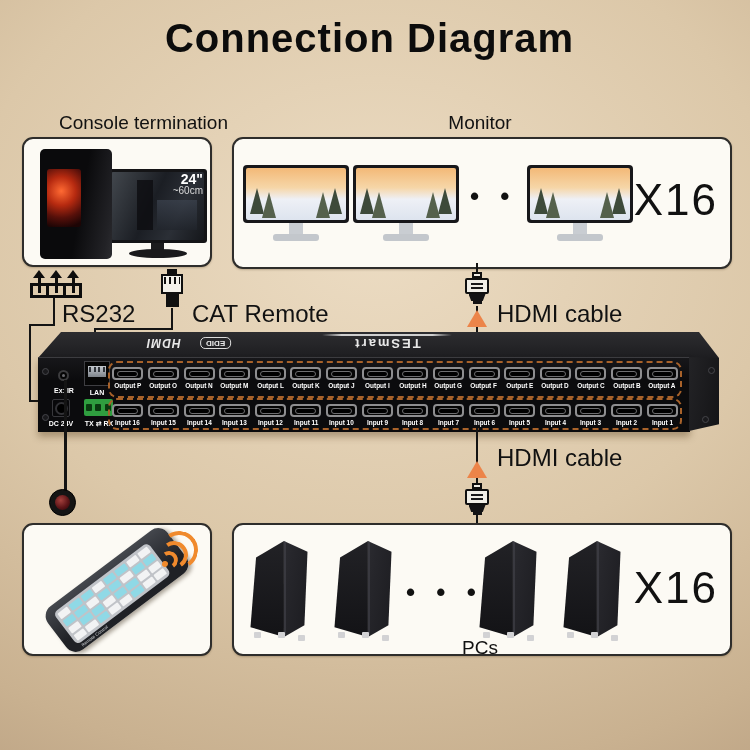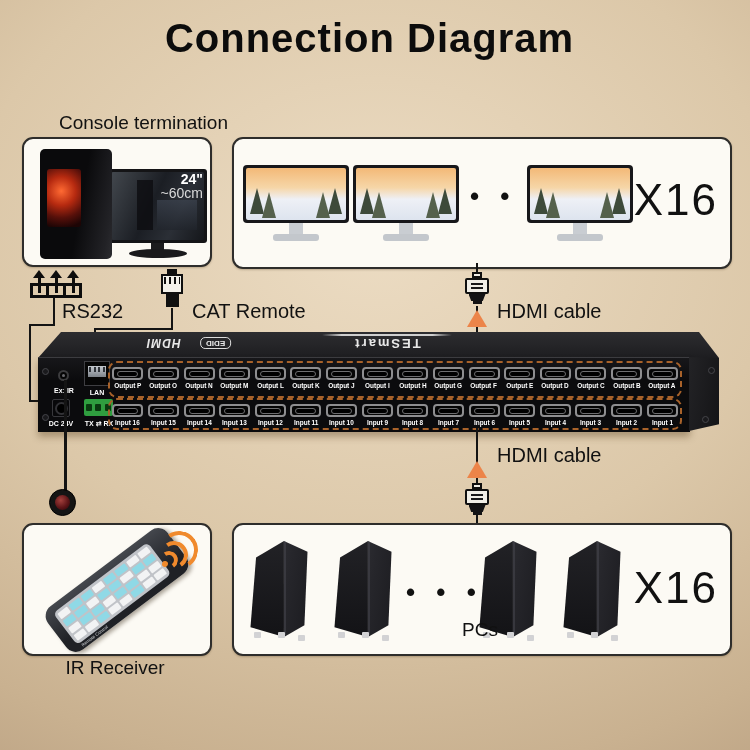--- a/index.html
+++ b/index.html
@@ -17,21 +17,21 @@
     background:linear-gradient(100deg,#0a0a0c 55%,#222226 90%,#2c2c30);z-index:2;}
   .c-window{position:absolute;left:7px;top:20px;width:34px;height:58px;border-radius:3px;
     background:radial-gradient(circle at 42% 38%, #ff6a33 0%, #b62a10 35%, #57100a 65%, #1d0505 90%);}
   .c-monitor{position:absolute;left:84px;top:30px;width:99px;height:74px;background:#141416;border-radius:3px;padding:3px;box-sizing:border-box;z-index:1;}
   .c-screen{width:100%;height:100%;position:relative;overflow:hidden;border-radius:2px;
     background:linear-gradient(115deg,#43484e 0%,#1b1e24 45%,#2b2f36 70%,#15171b 100%);}
   .c-screen:before{content:"";position:absolute;left:26px;top:8px;width:16px;height:50px;background:#0c0d10;opacity:.8;}
   .c-screen:after{content:"";position:absolute;left:46px;top:28px;width:40px;height:30px;background:linear-gradient(#3d4450,#20242b);opacity:.7;}
   .c-badge{position:absolute;right:4px;top:3px;text-align:right;z-index:3;line-height:1;}
   .c-badge .sz{font-size:14px;font-weight:bold;color:#fff;}
-  .c-badge .cm{font-size:14px;color:#d9d9d9;}
+  .c-badge .cm{font-size:10px;color:#d9d9d9;}
   .c-neck{position:absolute;left:127px;top:102px;width:13px;height:10px;background:#1c1c1e;z-index:0;}
   .c-base{position:absolute;left:105px;top:110px;width:58px;height:9px;border-radius:50%;background:#1a1a1c;z-index:0;}
   
   .monitor-box{left:232px;top:137px;width:496px;height:128px;}
   .mon{position:absolute;top:26px;width:106px;}
   .mon-bezel{width:106px;height:58px;background:#17171a;border-radius:4px;padding:3px;box-sizing:border-box;}
   .mon-screen{width:100%;height:100%;border-radius:2px;position:relative;overflow:hidden;
     background:linear-gradient(180deg,#f3b977 0%,#f6d6a8 38%,#eef0f6 60%,#dde4ee 100%);}
   .tree{position:absolute;width:0;height:0;border-left:7px solid transparent;border-right:7px solid transparent;border-bottom:26px solid #3d4a3a;bottom:6px;}
   .tree.t1{left:4px;} .tree.t2{left:16px;border-bottom-color:#55614c;bottom:2px;} .tree.t3{right:4px;} .tree.t4{right:16px;border-bottom-color:#55614c;bottom:2px;}
@@ -51,21 +51,21 @@
   .cat-body{width:22px;height:20px;border:2px solid #101010;background:#f3f1ea;box-sizing:border-box;margin:0 auto;
     background-image:repeating-linear-gradient(90deg,#101010 0 2px,transparent 2px 5px);background-size:16px 7px;background-repeat:no-repeat;background-position:1px 1px;}
   .cat-boot{margin:0 auto;width:13px;height:13px;background:#101010;}
   .hdmi-icon{width:28px;height:36px;}
   .h-stub{margin:0 auto;width:10px;height:6px;background:#f0eee7;border:2px solid #101010;box-sizing:border-box;}
   .h-body{margin:0 auto;width:24px;height:16px;background:#f0eee7;border:2px solid #101010;border-radius:2px;box-sizing:border-box;display:flex;flex-direction:column;justify-content:center;align-items:center;gap:2px;}
   .h-body b{display:block;width:12px;height:2px;background:#18181a;}
   .h-plug{margin:0 auto;width:17px;height:7px;background:#131315;clip-path:polygon(0 0,100% 0,84% 100%,16% 100%);}
   .h-tip{margin:0 auto;width:9px;height:3px;background:#131315;}
   .up-arrow{position:absolute;width:0;height:0;border-left:10px solid transparent;border-right:10px solid transparent;border-bottom:17px solid #ec8449;}
-  .cable-label{font-size:20px;color:#111;}
+  .cable-label{font-size:24px;color:#111;}
   
   .device{left:30px;top:330px;width:700px;height:106px;}
   .d-top{position:absolute;left:0;top:0;width:700px;height:28px;background:linear-gradient(#2e2e31,#1d1d20);
     clip-path:polygon(31px 2px,669px 2px,689px 28px,8px 28px);}
   .d-front{position:absolute;left:8px;top:27px;width:652px;height:74px;background:linear-gradient(#17171a,#0b0b0d 30%);border-top:1px solid #3c3c40;box-shadow:0 5px 7px rgba(70,45,15,.35);}
   .d-side{position:absolute;left:659px;top:27px;width:30px;height:74px;background:linear-gradient(100deg,#232326,#141416);
     clip-path:polygon(0 0,100% 1px,100% 91%,0 100%);}
   .screw{position:absolute;width:7px;height:7px;border-radius:50%;background:#1a1a1d;border:1px solid #45454a;box-sizing:border-box;}
   .brand-flip{transform:rotate(180deg);color:#e8e8e8;}
   .d-hdmi{left:116px;top:6px;font-size:12px;font-weight:bold;font-style:italic;letter-spacing:1px;}
@@ -130,20 +130,21 @@
       <div class="c-badge">
         <div class="sz">24"</div>
         <div class="cm">~60cm</div>
       </div>
     </div>
     <div class="c-tower">
       <div class="c-window"></div>
     </div>
   </div>
 
+  <div class="abs seclabel" style="left:380px;top:112px;width:200px;text-align:center;">Monitor</div>
   <div class="abs whitebox monitor-box">
     <div class="mon" style="left:9px;">
       <div class="mon-bezel">
           <div class="mon-screen">
             <i class="tree t1"></i>
             <i class="tree t2"></i>
             <i class="tree t3"></i>
             <i class="tree t4"></i>
           </div>
         </div>
@@ -513,21 +514,20 @@
       </div>
       <div class="remote-txt">Remote Control</div>
     </div>
     <div class="wifi">
       <span class="a1"></span>
         <span class="a2"></span>
         <span class="a3"></span>
         <span class="dot"></span>
     </div>
   </div>
-  <div class="abs seclabel" style="left:22px;top:657px;width:186px;text-align:center;">IR Receiver</div>
 
   <div class="abs whitebox pcs-box">
     <div class="tower" style="left:14px;">
       <div class="tw-side"></div>
         <div class="tw-front"></div>
         <i class="tw-foot f1"></i>
         <i class="tw-foot f2"></i>
         <i class="tw-foot f3"></i>
     </div>
     <div class="tower" style="left:98px;">
@@ -547,15 +547,15 @@
     </div>
     <div class="tower" style="left:327px;">
       <div class="tw-side"></div>
         <div class="tw-front"></div>
         <i class="tw-foot f1"></i>
         <i class="tw-foot f2"></i>
         <i class="tw-foot f3"></i>
     </div>
     <div class="abs x16" style="right:12px;top:38px;">X16</div>
   </div>
-  <div class="abs seclabel" style="left:232px;top:619px;width:496px;text-align:center;">PCs</div>
+  <div class="abs seclabel" style="left:232px;top:637px;width:496px;text-align:center;">PCs</div>
 
 </div>
 
 </body></html>

